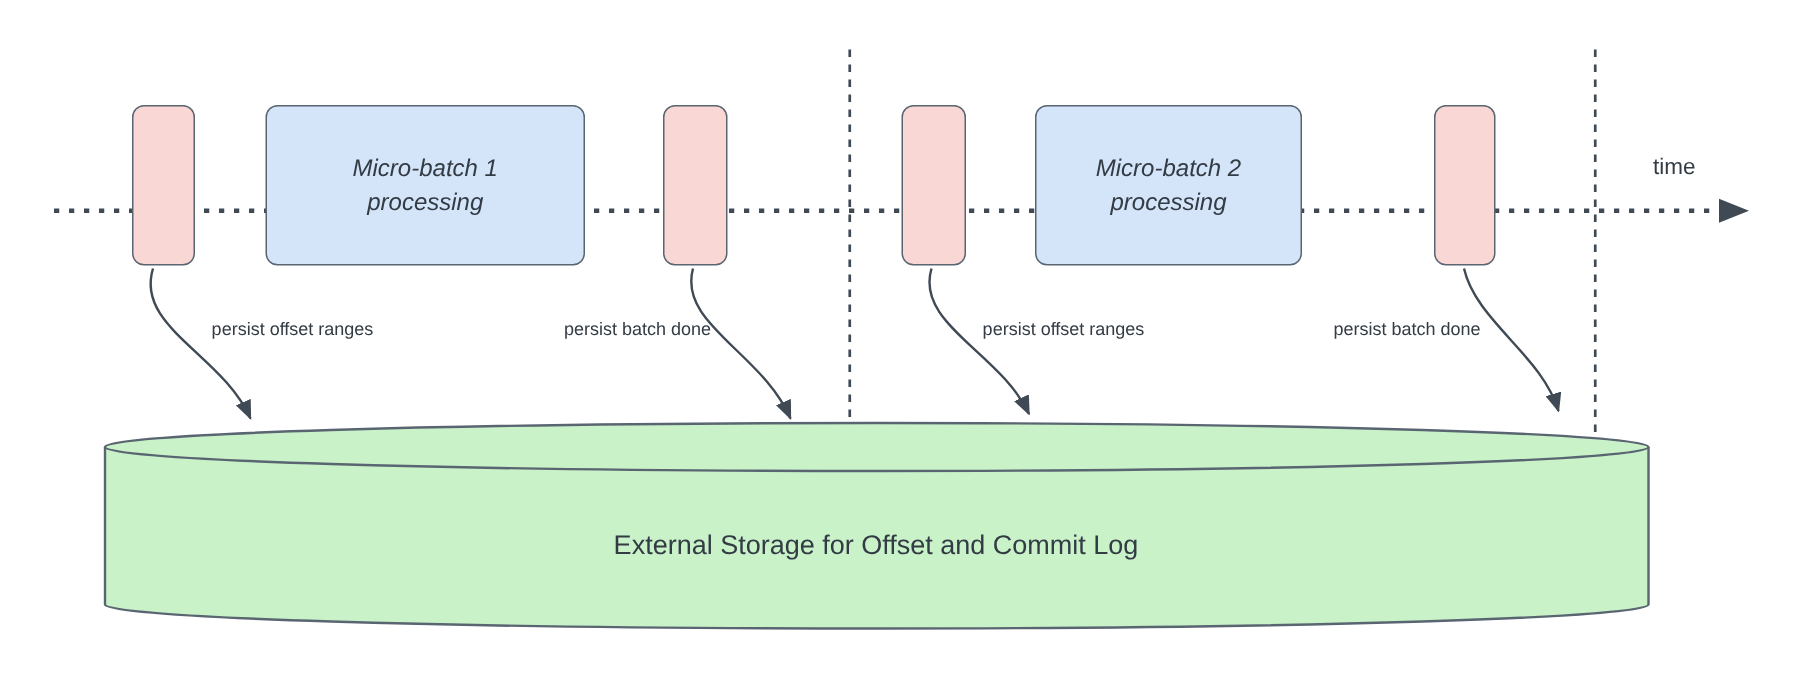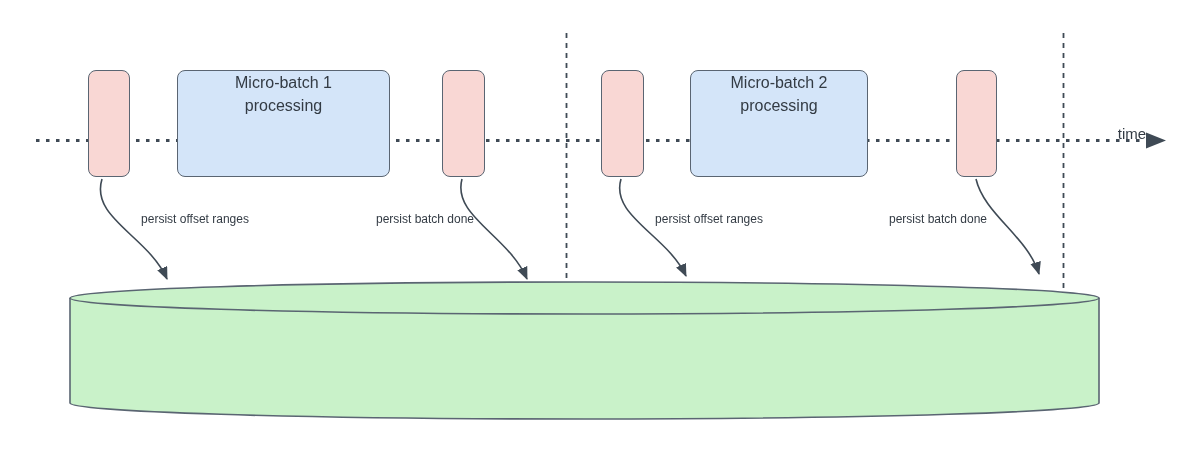--- a/index.html
+++ b/index.html
@@ -20,33 +20,33 @@
     overflow:hidden;
   }
   .layer-svg{position:absolute; left:0; top:0; z-index:0;}
   .node{
     position:absolute; box-sizing:border-box; z-index:2;
     border:1.6px solid var(--stroke); border-radius:8px;
   }
   .pink{ background:var(--pink-fill); }
   .blue{
     background:var(--blue-fill);
-    display:flex; align-items:flex-start; justify-content:center;
+    display:flex; align-items:center; justify-content:center;
     text-align:center; color:var(--text);
-    font-size:16px; line-height:23px;
+    font-size:16px; line-height:23px;font-style:italic;
   }
   .blue span{ max-width:165px; display:inline-block; }
   .annot{
     position:absolute; z-index:2; width:130px;
     text-align:center; color:var(--text);
     font-size:12px; line-height:20px;
   }
   .time-label{
     position:absolute; z-index:2; width:60px;
-    text-align:center; color:var(--text); font-size:15px;margin-top:22px;
+    text-align:left; color:var(--text); font-size:15px;
   }
   .storage-label{
     position:absolute; z-index:2; width:600px;
     text-align:center; color:var(--text); font-size:18px;
   }
   .stroke-line{ stroke:var(--line); fill:none; }
   .fill-line{ fill:var(--line); stroke:none; }
   .cyl{ fill:var(--green-fill); stroke:var(--stroke); stroke-width:1.6; }
 </style>
 </head>
@@ -88,14 +88,15 @@
     <span>Micro-batch 2 processing</span>
   </div>
 
   <div class="annot" style="left:130px; top:209px;">persist offset ranges</div>
   <div class="annot" style="left:360px; top:209px;">persist batch done</div>
   <div class="annot" style="left:644px; top:209px;">persist offset ranges</div>
   <div class="annot" style="left:873px; top:209px;">persist batch done</div>
 
   <div class="time-label" style="left:1102px; top:103px;">time</div>
 
+  <div class="storage-label" style="left:284px; top:353px;">External Storage for Offset and Commit Log</div>
 
 </div>
 
 </body></html>

